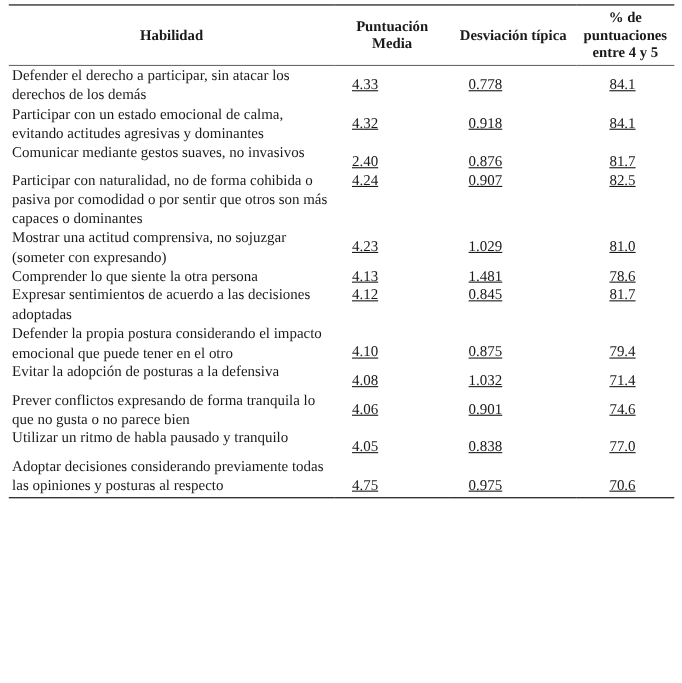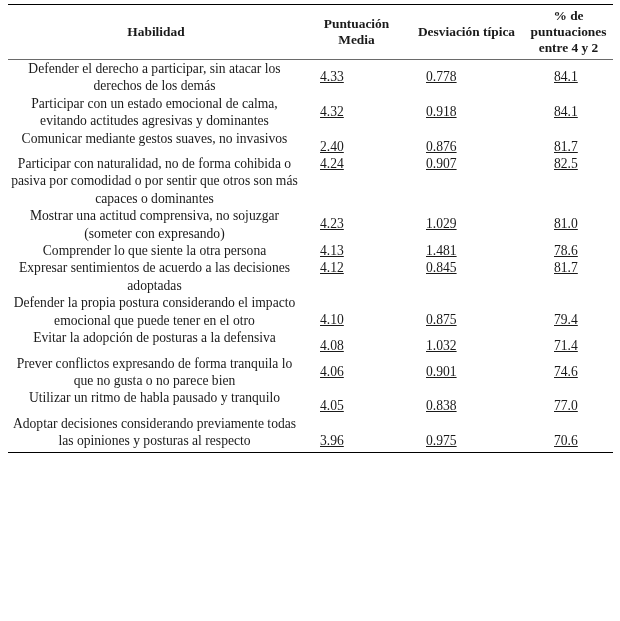--- a/index.html
+++ b/index.html
@@ -1,21 +1,21 @@
 <!DOCTYPE html>
 <html><head>
 <meta charset="utf-8">
 <style>
   html, body { margin: 0; padding: 0; background: #ffffff; }
   body { width: 620px; height: 621px; overflow: hidden; font-family: "DejaVu Serif", "Liberation Serif", serif; color: #1a1a1a; }
   .wrap { position: relative; width: 620px; height: 621px; }
   table { position: absolute; left: 8px; top: 4px; width: 605px; border-collapse: collapse; table-layout: fixed; font-family: "Liberation Serif", "DejaVu Serif", serif; font-size: 13.6px; line-height: 17.4px; }
   thead th { font-weight: bold; font-size: 13.4px; line-height: 16px; text-align: center; vertical-align: middle; padding: 3px 2px 3px 2px; border-top: 1.5px solid #000; border-bottom: 1.8px solid #6a6a6a; height: 45px; }
   tbody td { vertical-align: top; padding: 0; }
-  td.skill { text-align: center; padding-left: 3px; padding-right: 6px; margin-top: 24px; }
+  td.skill { text-align: left; padding-left: 3px; padding-right: 6px; margin-top: 24px; }
   td.num { text-align: left; }
   td.c1 { padding-left: 16px; }
   td.c2 { padding-left: 17px; }
   td.c3 { padding-left: 30px; }
   td.num span { display: inline-block; padding-top: 8px; text-decoration: underline; }
   tr.single td.num span { padding-top: 0; }
   tr.triple td.num span { padding-top: 17px; }
   tbody tr:last-child td { border-bottom: 1.5px solid #000; padding-bottom: 2px; }
   col.c-skill { width: 296px; }
   col.c-mean { width: 105px; }
@@ -31,21 +31,21 @@
       <col class="c-skill">
         <col class="c-mean">
         <col class="c-sd">
         <col class="c-pct">
     </colgroup>
     <thead>
       <tr>
         <th>Habilidad</th>
         <th>Puntuación Media</th>
         <th>Desviación típica</th>
-        <th>% de puntuaciones entre 4 y 2</th>
+        <th>% de puntuaciones entre 4 y 5</th>
       </tr>
     </thead>
     <tbody>
       <tr>
         <td class="skill">Defender el derecho a participar, sin atacar los derechos de los demás</td>
         <td class="num c1"><span>4.33</span></td>
         <td class="num c2"><span>0.778</span></td>
         <td class="num c3"><span>84.1</span></td>
       </tr>
       <tr>
@@ -103,19 +103,19 @@
         <td class="num c3"><span>74.6</span></td>
       </tr>
       <tr>
         <td class="skill">Utilizar un ritmo de habla pausado y tranquilo</td>
         <td class="num c1"><span>4.05</span></td>
         <td class="num c2"><span>0.838</span></td>
         <td class="num c3"><span>77.0</span></td>
       </tr>
       <tr class="triple">
         <td class="skill">Adoptar decisiones considerando previamente todas las opiniones y posturas al respecto</td>
-        <td class="num c1"><span>3.96</span></td>
+        <td class="num c1"><span>4.75</span></td>
         <td class="num c2"><span>0.975</span></td>
         <td class="num c3"><span>70.6</span></td>
       </tr>
     </tbody>
   </table>
 </div>
 
 </body></html>

